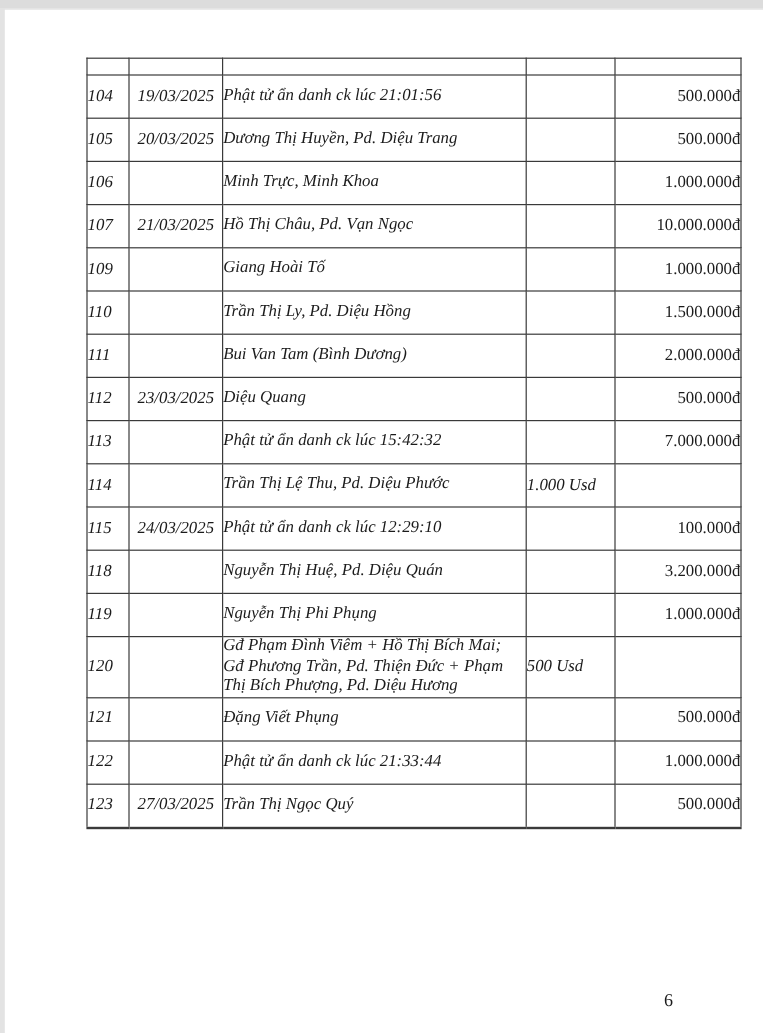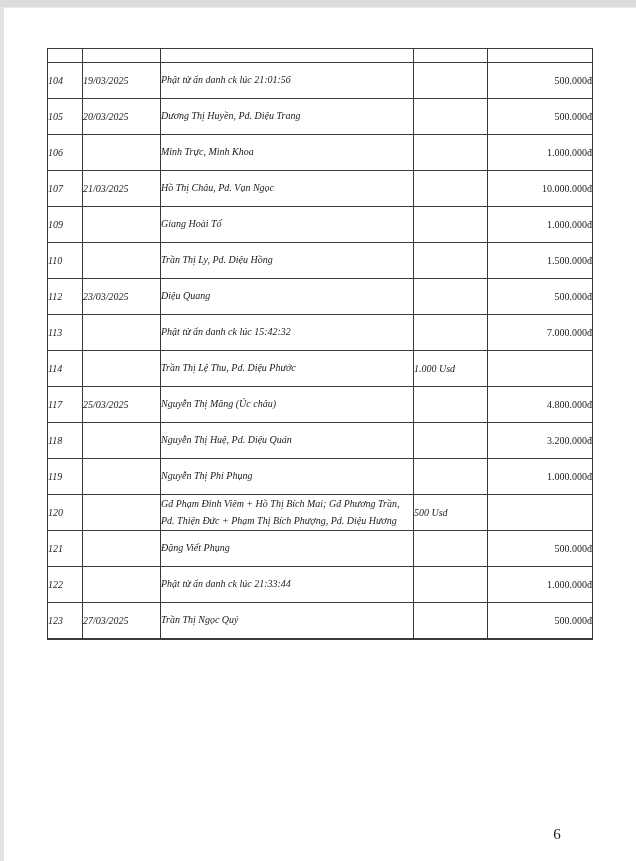--- a/index.html
+++ b/index.html
@@ -16,41 +16,42 @@
     width: 636px; height: 7px;
     background: #dcdcdc;
     border-bottom: 1px solid #e9e9e9;
   }
   .left-edge {
     position: absolute; left: 0; top: 7px;
     width: 4px; height: 854px;
     background: #e3e3e3;
   }
   table.donations {
-    position: absolute; left: 47px; top: 48px;
+    position: absolute; left: 72px; top: 48px;
     width: 545px;
     border-collapse: collapse;
     table-layout: fixed;
-    font-size: 10px;
+    font-size: 14px;
     font-style: italic;
   }
   table.donations td {
     border: 1px solid #3a3a3a;
     padding: 0;
     overflow: hidden;
     vertical-align: middle;
   }
   tr.spacer td { height: 13px; }
   tr.data-row td { height: 35px; }
   tr.data-row:last-child td { border-bottom-width: 2px; }
   td.id {
     vertical-align: top;
     padding: 2px 2px 0 3px;
   }
   td.date {
+    text-align: center;
     padding: 0 10px;
     word-break: break-all;
     line-height: 16px;
   }
   td.name {
     padding: 2px 4px 2px 7px;
     line-height: 16.5px;
     margin-top: 28px;
   }
   td.usd {
@@ -130,20 +131,27 @@
     <td class="vnd">1.000.000đ</td>
   </tr>
         <tr class="data-row">
     <td class="id">110</td>
     <td class="date"></td>
     <td class="name">Trần Thị Ly, Pd. Diệu Hồng</td>
     <td class="usd"></td>
     <td class="vnd">1.500.000đ</td>
   </tr>
         <tr class="data-row">
+    <td class="id">111</td>
+    <td class="date"></td>
+    <td class="name">Bui Van Tam (Bình Dương)</td>
+    <td class="usd"></td>
+    <td class="vnd">2.000.000đ</td>
+  </tr>
+        <tr class="data-row">
     <td class="id">112</td>
     <td class="date">23/03/2025</td>
     <td class="name">Diệu Quang</td>
     <td class="usd"></td>
     <td class="vnd">500.000đ</td>
   </tr>
         <tr class="data-row">
     <td class="id">113</td>
     <td class="date"></td>
     <td class="name">Phật tử ẩn danh ck lúc 15:42:32</td>
@@ -151,25 +159,25 @@
     <td class="vnd">7.000.000đ</td>
   </tr>
         <tr class="data-row">
     <td class="id">114</td>
     <td class="date"></td>
     <td class="name">Trần Thị Lệ Thu, Pd. Diệu Phước</td>
     <td class="usd">1.000 Usd</td>
     <td class="vnd"></td>
   </tr>
         <tr class="data-row">
-    <td class="id">117</td>
-    <td class="date">25/03/2025</td>
-    <td class="name">Nguyễn Thị Măng (Úc châu)</td>
-    <td class="usd"></td>
-    <td class="vnd">4.800.000đ</td>
+    <td class="id">115</td>
+    <td class="date">24/03/2025</td>
+    <td class="name">Phật tử ẩn danh ck lúc 12:29:10</td>
+    <td class="usd"></td>
+    <td class="vnd">100.000đ</td>
   </tr>
         <tr class="data-row">
     <td class="id">118</td>
     <td class="date"></td>
     <td class="name">Nguyễn Thị Huệ, Pd. Diệu Quán</td>
     <td class="usd"></td>
     <td class="vnd">3.200.000đ</td>
   </tr>
         <tr class="data-row">
     <td class="id">119</td>

